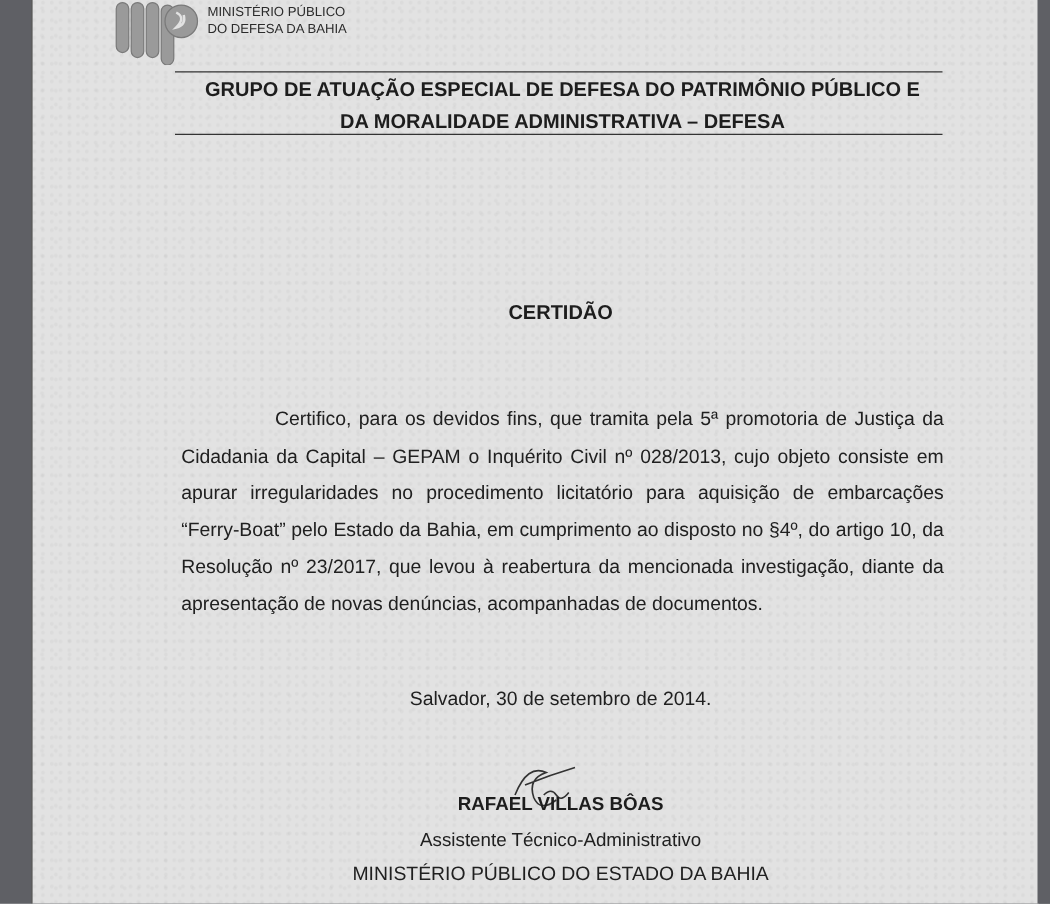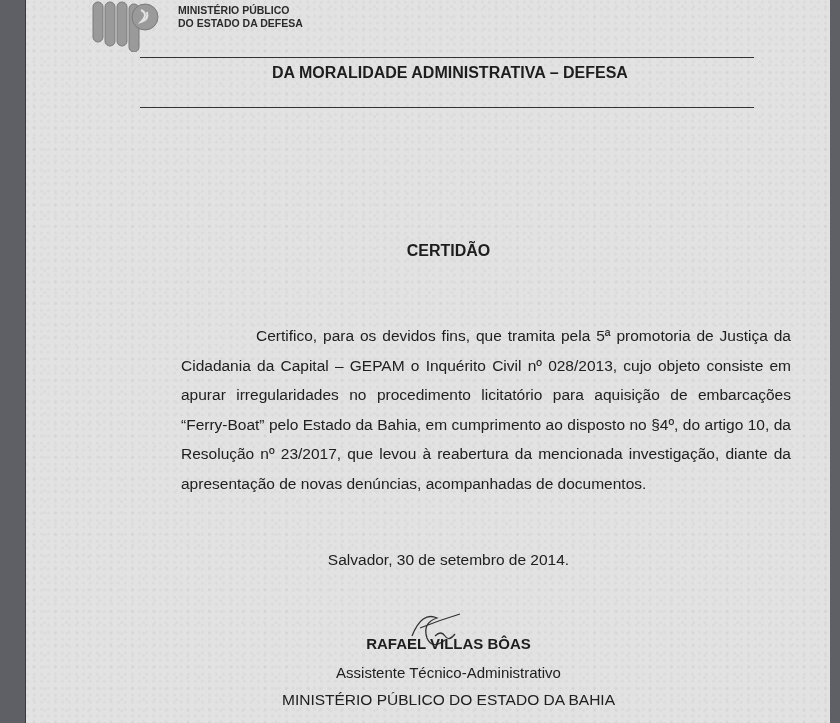--- a/index.html
+++ b/index.html
@@ -15,38 +15,38 @@
       background-image:
         radial-gradient(circle at 20% 30%, rgba(0,0,0,0.03) 0 1px, transparent 2px),
         radial-gradient(circle at 70% 60%, rgba(0,0,0,0.03) 0 1px, transparent 2px);
       background-size: 7px 7px, 11px 11px;
       border-left: 1px solid #3a3a3a;
     }
     .logo {
       position: absolute; left: 91px; top: 0; width: 68px; height: 52px;
     }
     .org-name {
-      position: absolute; left: 178px; top: 4px;
-      font-size: 10.5px; font-weight: bold; color: #2b2b2b; line-height: 13px;
+      position: absolute; left: 166px; top: 4px;
+      font-size: 10.5px; font-weight: normal; color: #2b2b2b; line-height: 13px;
     }
     .rule { position: absolute; left: 140px; width: 614px; height: 1px; background: #333; }
     .rule.top { top: 57px; }
     .rule.bottom { top: 107px; }
     .group-title {
       position: absolute; left: 130px; width: 640px; top: 60px;
       text-align: center; font-weight: bold; font-size: 16px; color: #1d1d1d; line-height: 25px;
     }
     .cert-title {
       position: absolute; left: 0; width: 897px; top: 242px;
       text-align: center; font-weight: bold; font-size: 16px; color: #1d1d1d;
     }
     .body-text {
       position: absolute; left: 145px; width: 610px; top: 321px;
       font-size: 15.5px; line-height: 29.5px; color: #202020;
-      text-align: justify; text-indent: 75px; margin-left: 36px;
+      text-align: justify; text-indent: 75px;
     }
     .place-date {
       position: absolute; left: 0; width: 897px; top: 551px;
       text-align: center; font-size: 15.5px; color: #202020;
     }
     .signature {
       position: absolute; left: 400px; top: 606px; width: 80px; height: 50px;
     }
     .signer-name {
       position: absolute; left: 0; width: 897px; top: 635px;
@@ -76,25 +76,26 @@
     <rect x="14" y="2" width="10" height="44" rx="5"></rect>
     <rect x="26" y="2" width="10" height="44" rx="5"></rect>
     <rect x="38" y="4" width="10" height="48" rx="5"></rect>
     <circle cx="54" cy="17" r="13"></circle>
   </g>
   <path d="M50 10 q8 4 0 12 q8 -2 6 -10" fill="none" stroke="#e2e2e2" stroke-width="2"></path>
 </svg>
 
 <div class="org-name">
   <div>MINISTÉRIO PÚBLICO</div>
-  <div>DO ESTADO DA DEFESA</div>
+  <div>DO DEFESA DA BAHIA</div>
 </div>
 
 <div class="rule top"></div>
 <div class="group-title">
+  <div>GRUPO DE ATUAÇÃO ESPECIAL DE DEFESA DO PATRIMÔNIO PÚBLICO E</div>
   <div>DA MORALIDADE ADMINISTRATIVA – DEFESA</div>
 </div>
 <div class="rule bottom"></div>
 
 <div class="cert-title">CERTIDÃO</div>
 
 <div class="body-text">Certifico, para os devidos fins, que tramita pela 5ª promotoria de Justiça da Cidadania da Capital – GEPAM o Inquérito Civil nº 028/2013, cujo objeto consiste em apurar irregularidades no procedimento licitatório para aquisição de embarcações “Ferry-Boat” pelo Estado da Bahia, em cumprimento ao disposto no §4º, do artigo 10, da Resolução nº 23/2017, que levou à reabertura da mencionada investigação, diante da apresentação de novas denúncias, acompanhadas de documentos.</div>
 
 <div class="place-date">Salvador, 30 de setembro de 2014.</div>
 

